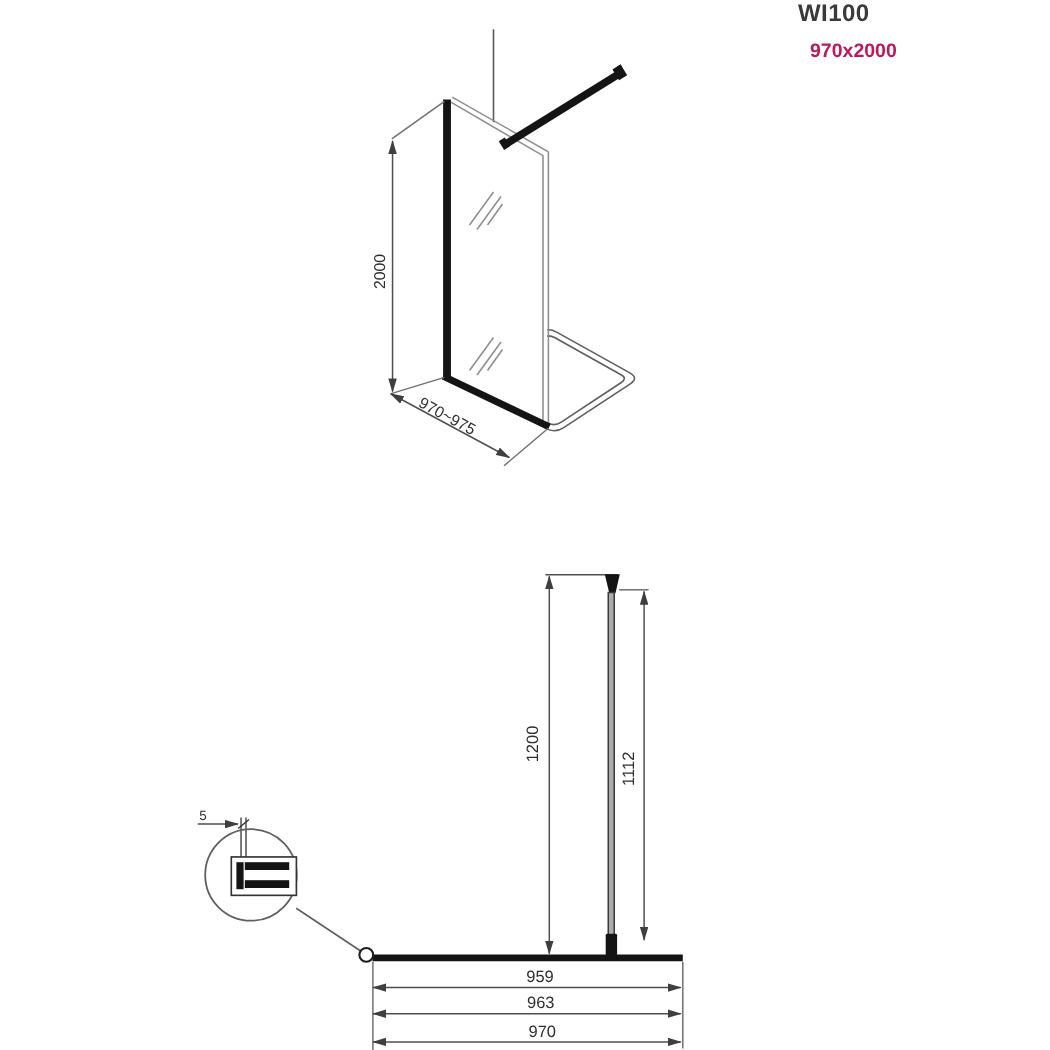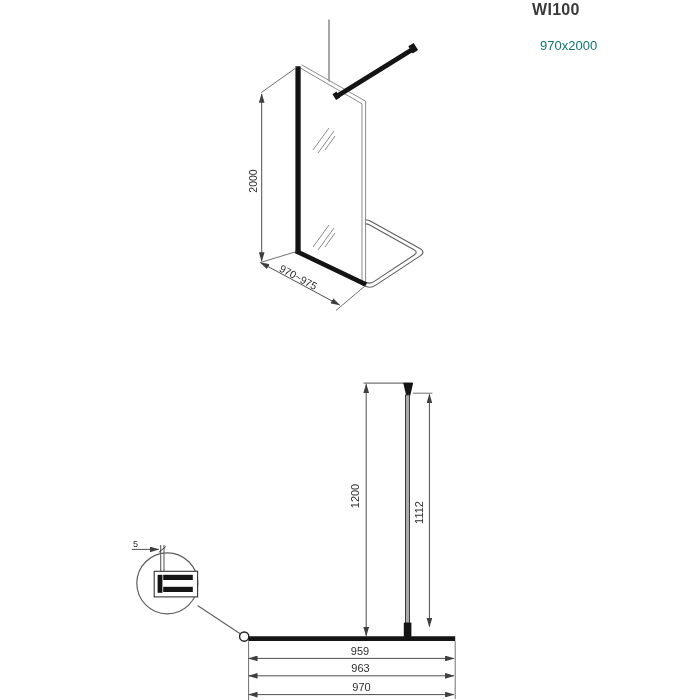--- a/index.html
+++ b/index.html
@@ -1,19 +1,19 @@
 <!DOCTYPE html>
 <html><head>
 <meta charset="utf-8">
 <style>
   html,body{margin:0;padding:0;background:#fff;}
   #stage{position:relative;width:700px;height:700px;background:#ffffff;overflow:hidden;
          font-family:"Liberation Sans",sans-serif;}
   .title{position:absolute;left:532px;top:1px;font-size:16px;font-weight:bold;color:#3a3a3a;letter-spacing:.3px;}
-  .subtitle{position:absolute;left:540px;top:26px;font-size:13px;font-weight:400;color:#0f766e;margin-top:12px;}
+  .subtitle{position:absolute;left:540px;top:26px;font-size:13px;font-weight:700;color:#be185d;}
   svg{position:absolute;left:0;top:0;}
   .thin{stroke:#8c8c8c;stroke-width:1;fill:none;}
   .med{stroke:#5f5f5f;stroke-width:1.1;fill:none;}
   .dimline{stroke:#4f4f4f;stroke-width:1;fill:none;}
   .ext{stroke:#707070;stroke-width:1;fill:none;}
   .thickblk{stroke:#141414;fill:none;}
   .blk{fill:#141414;stroke:none;}
   .dimtxt{font-family:"Liberation Sans",sans-serif;font-size:11px;fill:#2e2e2e;}
   .dimtxt-sm{font-family:"Liberation Sans",sans-serif;font-size:9px;fill:#2e2e2e;}
   .dimtxt-iso{font-family:"Liberation Sans",sans-serif;font-size:10.5px;fill:#2e2e2e;}

